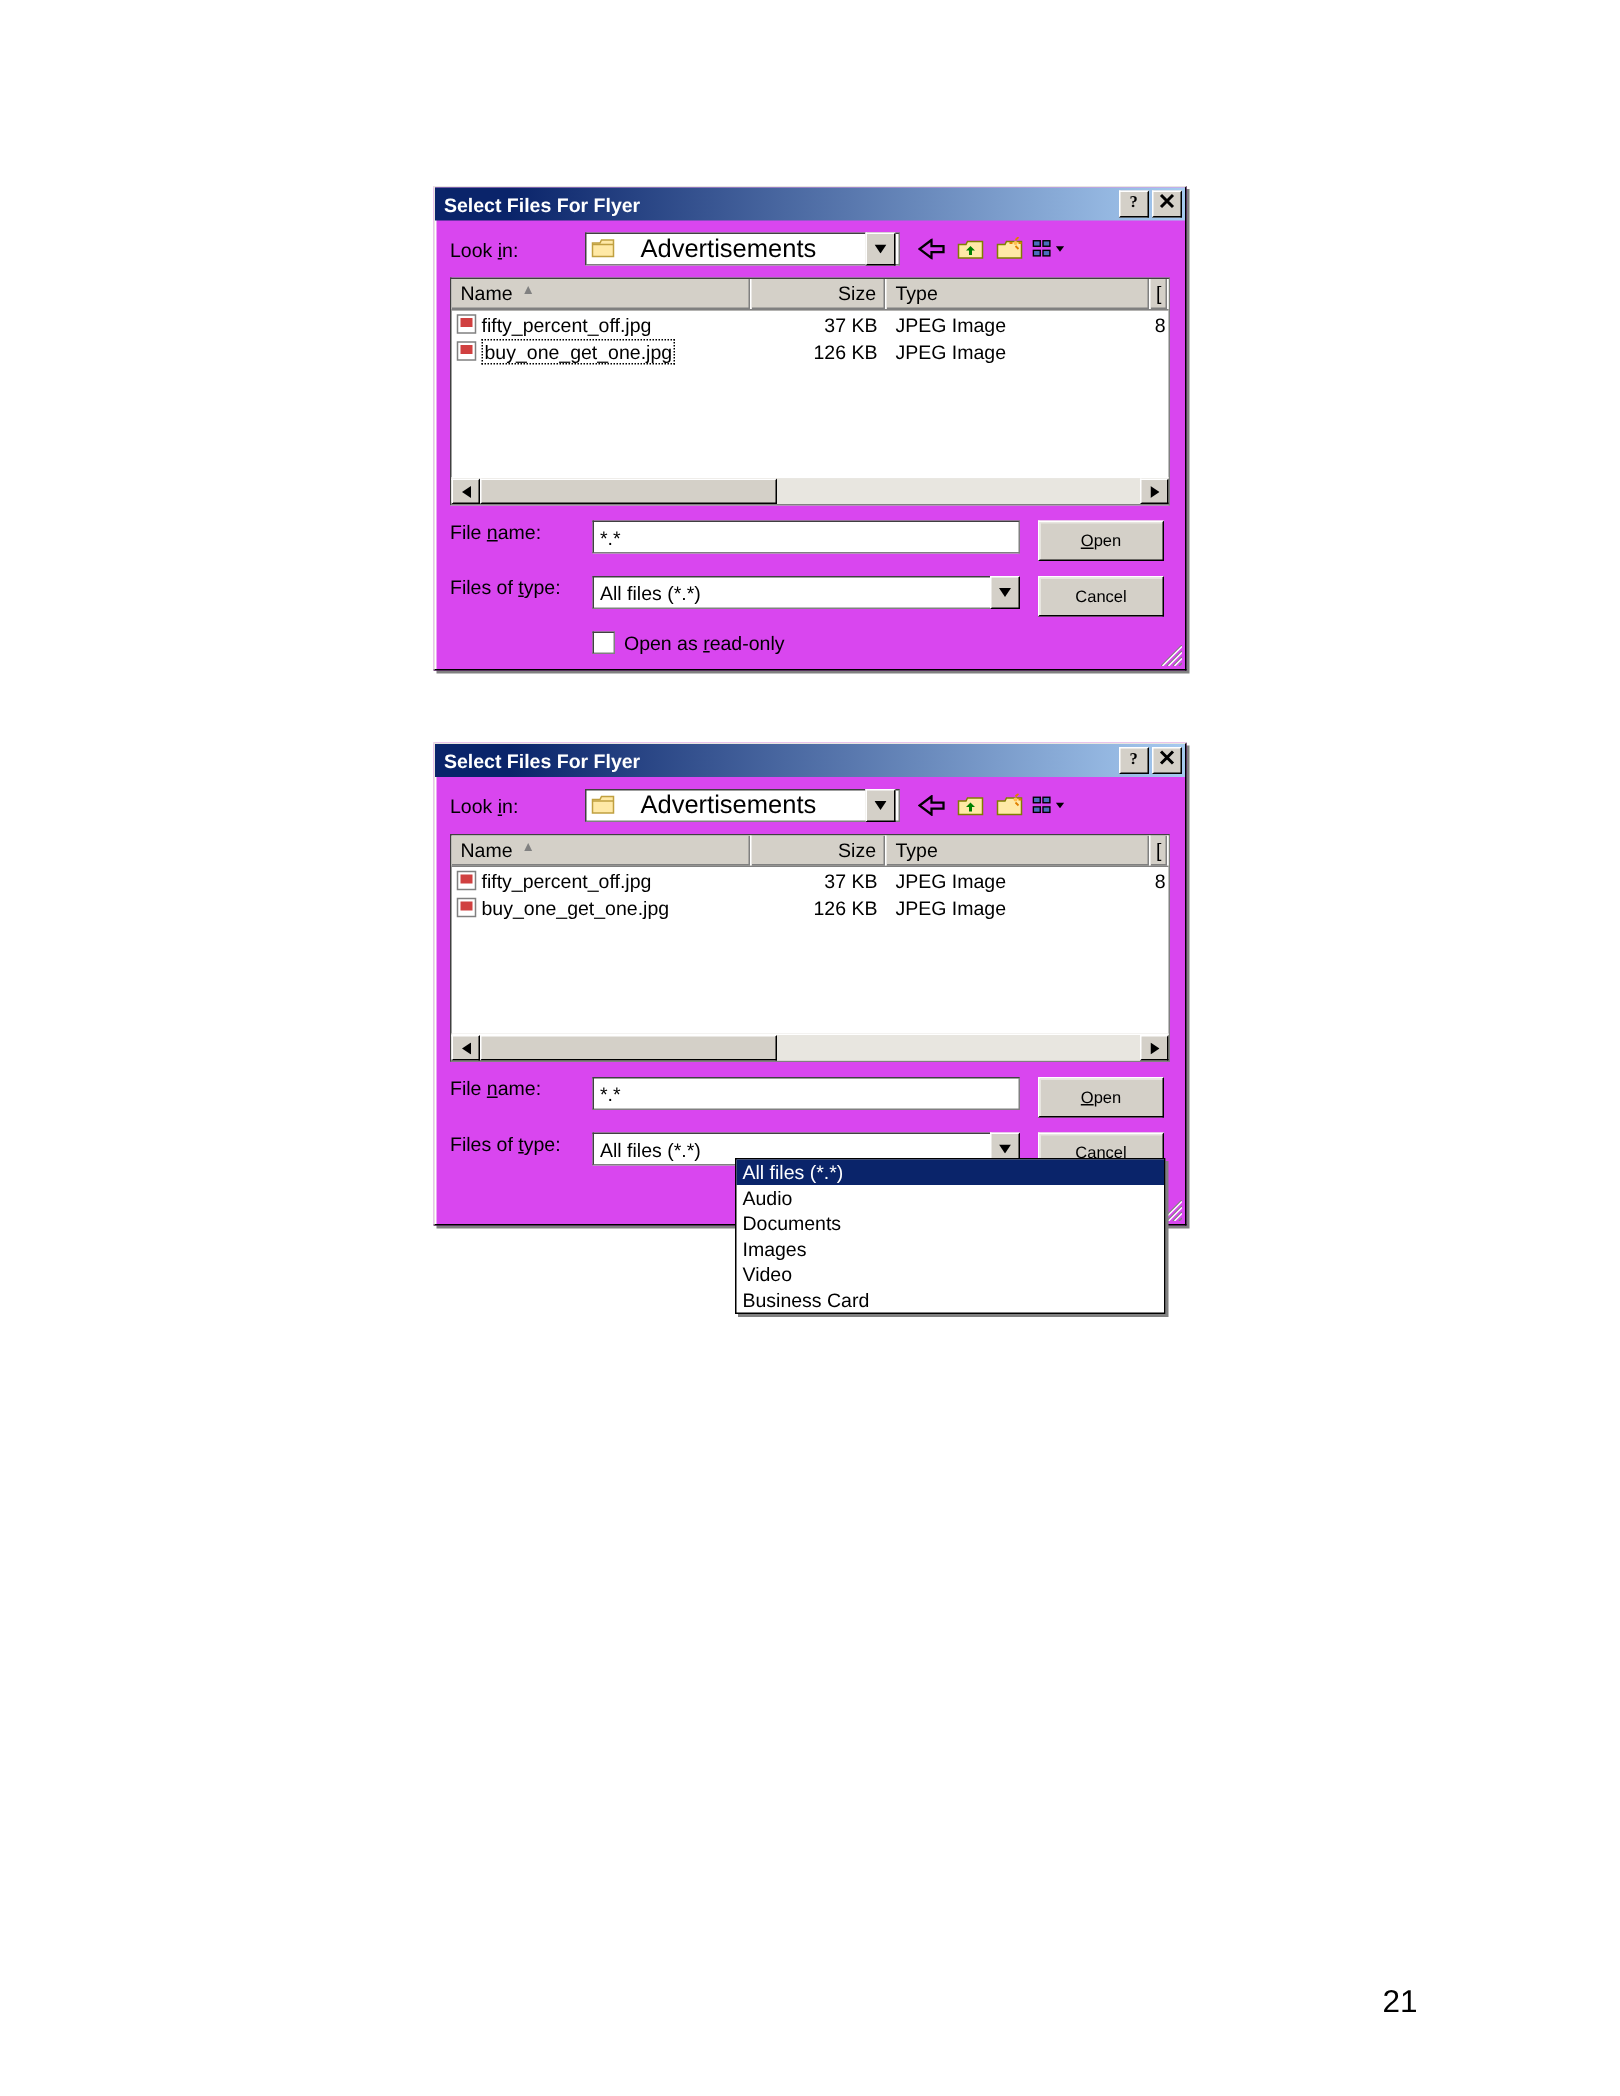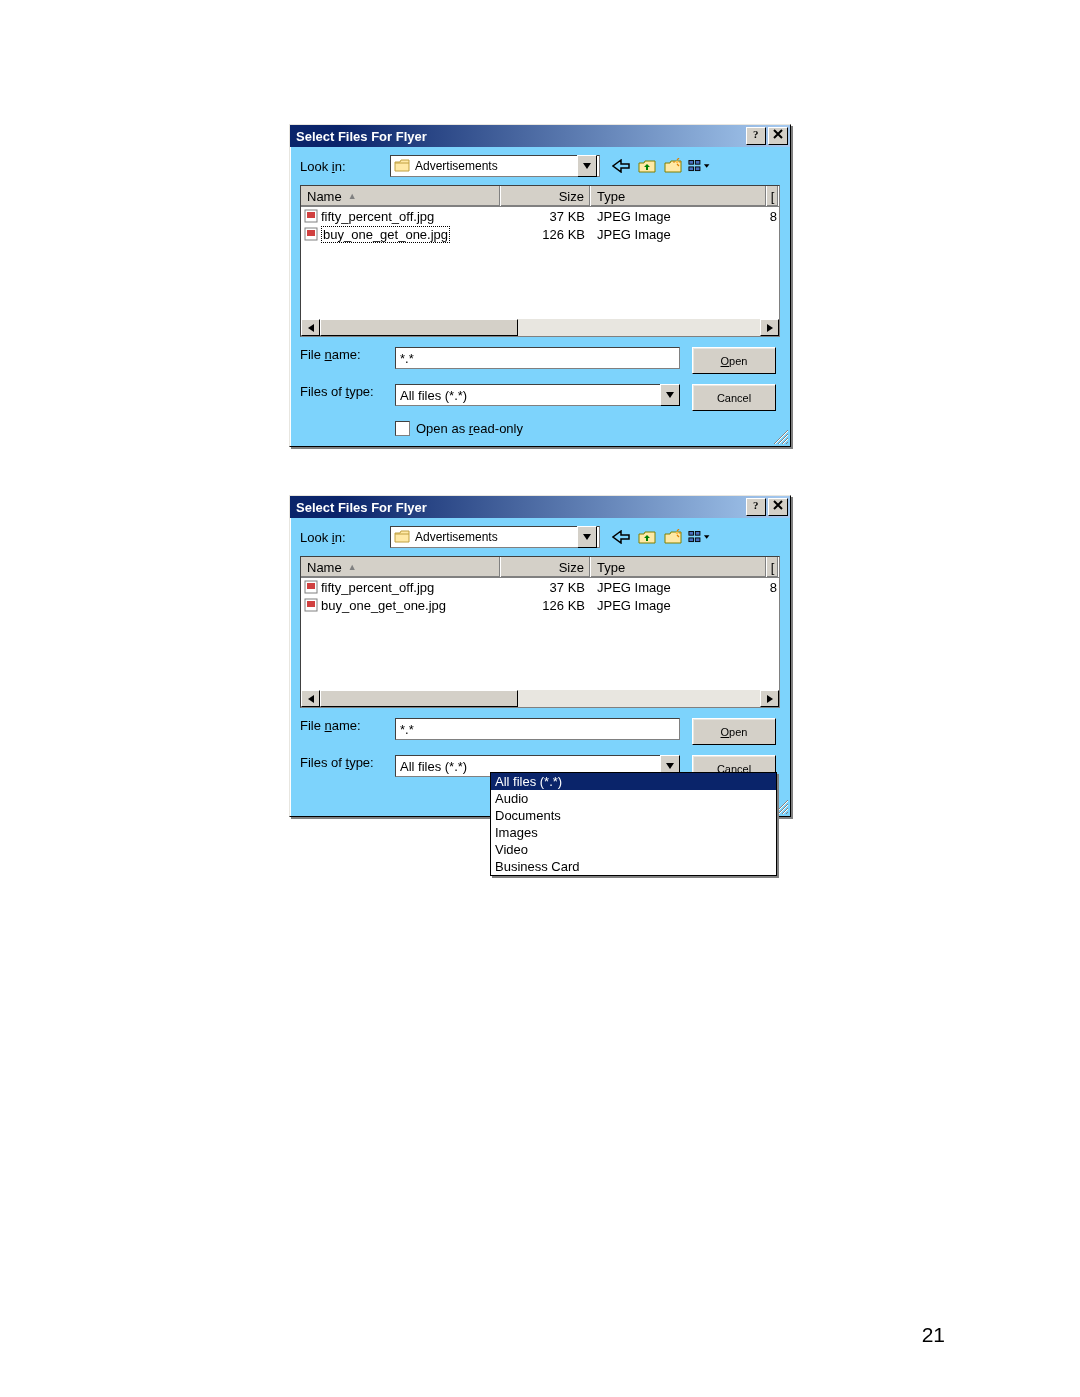--- a/index.html
+++ b/index.html
@@ -28,21 +28,21 @@
     font-size: 21px;
   }
   .dialog-wrapper {
     display: flex;
     justify-content: center;
     margin: 10px 0 48px 0;
   }
   
   .dialog {
     width: 500px;
-    background: #7dd3fc;
+    background: #d946ef;
     border: 1px solid #000;
     border-top-color: #e8e6e0;
     border-left-color: #e8e6e0;
     box-shadow: inset 1px 1px 0 #fff, 2px 2px 0 #808080;
     font-family: Tahoma, Arial, sans-serif;
     font-size: 13px;
     color: #000;
     position: relative;
   }
   .titlebar {
@@ -80,21 +80,21 @@
     background: #fff;
     border: 1px solid #808080;
     border-top-color: #404040;
     border-left-color: #404040;
     height: 22px;
     width: 210px;
     padding: 0 2px;
     box-sizing: border-box;
   }
   .lookin-select .folder-ico { width:18px; height:16px; display:flex; align-items:center; justify-content:center; }
-  .lookin-text { flex: 1; padding: 0 4px; font-size: 12px; }
+  .lookin-text { flex: 1; padding: 0 16px; font-size: 17px; }
   .dd-arrow-btn {
     width: 18px; height: 20px;
     background: #d4d0c8;
     border: 1px solid #000;
     border-top-color: #fff;
     border-left-color: #fff;
     display: flex; align-items:center; justify-content:center;
   }
   .toolbar-icons { display:flex; gap:4px; margin-left:10px; align-items:center; }
   .tool-ico { width:22px; height:22px; display:flex; align-items:center; justify-content:center; }
@@ -115,21 +115,20 @@
     height:20px;
     border-bottom:1px solid #808080;
     font-size:13px;
   }
   .fl-col {
     border-right:1px solid #fff;
     box-shadow: inset -1px -1px 0 #808080;
     padding:2px 6px;
     box-sizing:border-box;
     display:flex;
-    align-items:center;
   }
   .fl-col.name { width: 200px; }
   .fl-col.size { width: 90px; justify-content:flex-end; }
   .fl-col.type { flex:1; }
   .fl-col.last { width:12px; padding:2px 0; justify-content:center; }
   .sort-arrow { margin-left:6px; font-size:9px; color:#808080; }
   .fl-rows { flex:1; overflow:hidden; }
   .fl-row { display:flex; height:18px; align-items:center; font-size:13px; }
   .fl-row .c-name { width:200px; display:flex; align-items:center; padding-left:2px; box-sizing:border-box; }
   .fl-row .c-name .file-ico { width:16px; height:16px; display:flex; align-items:center; justify-content:center; margin-right:2px; }

